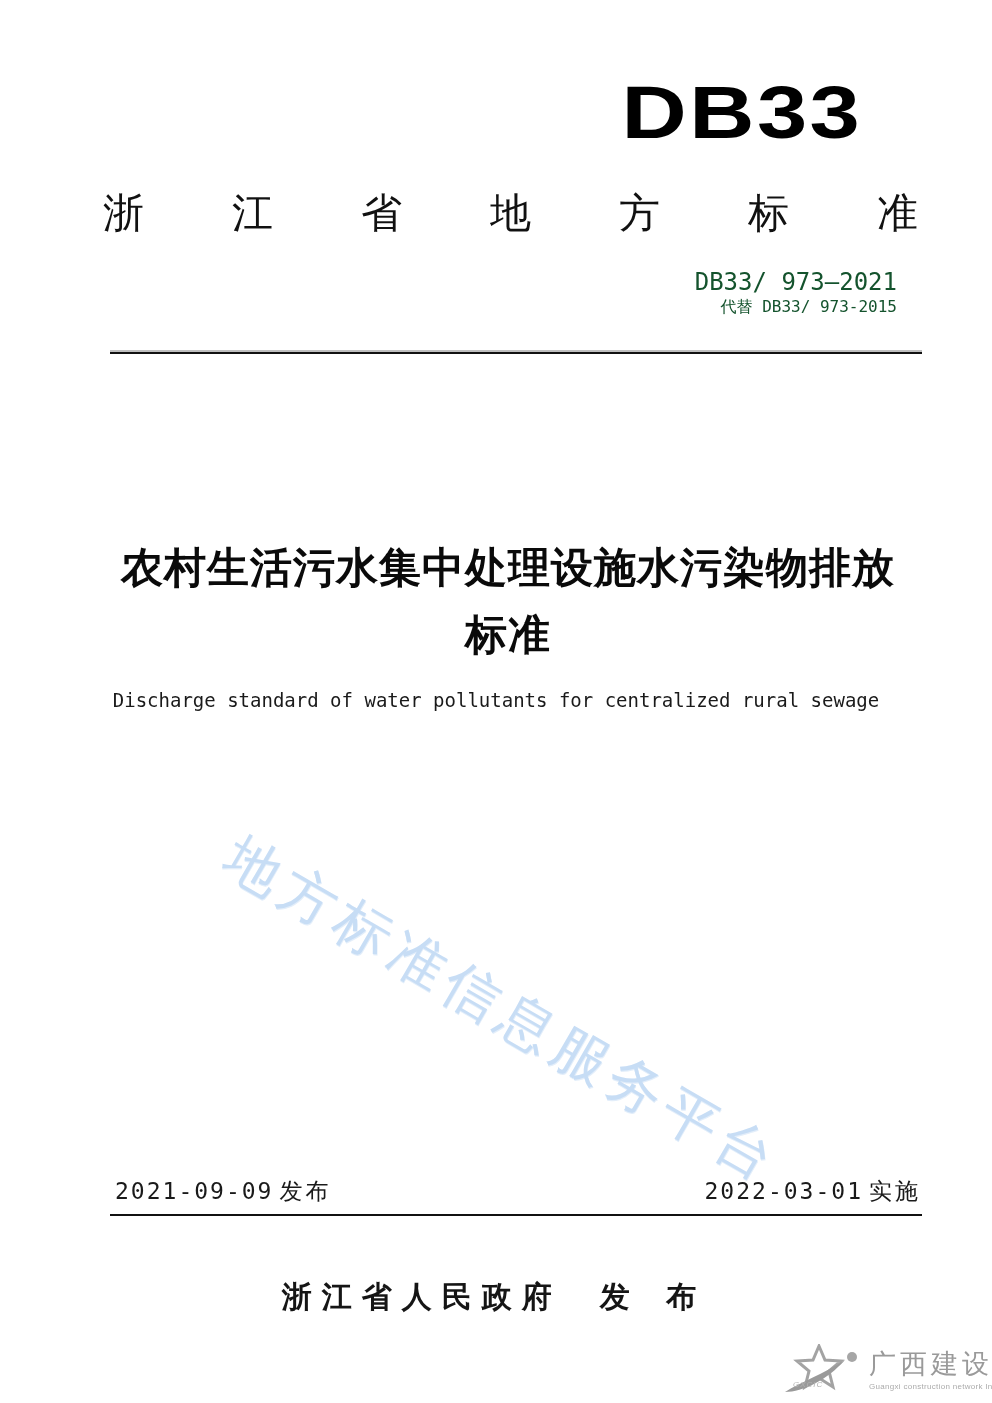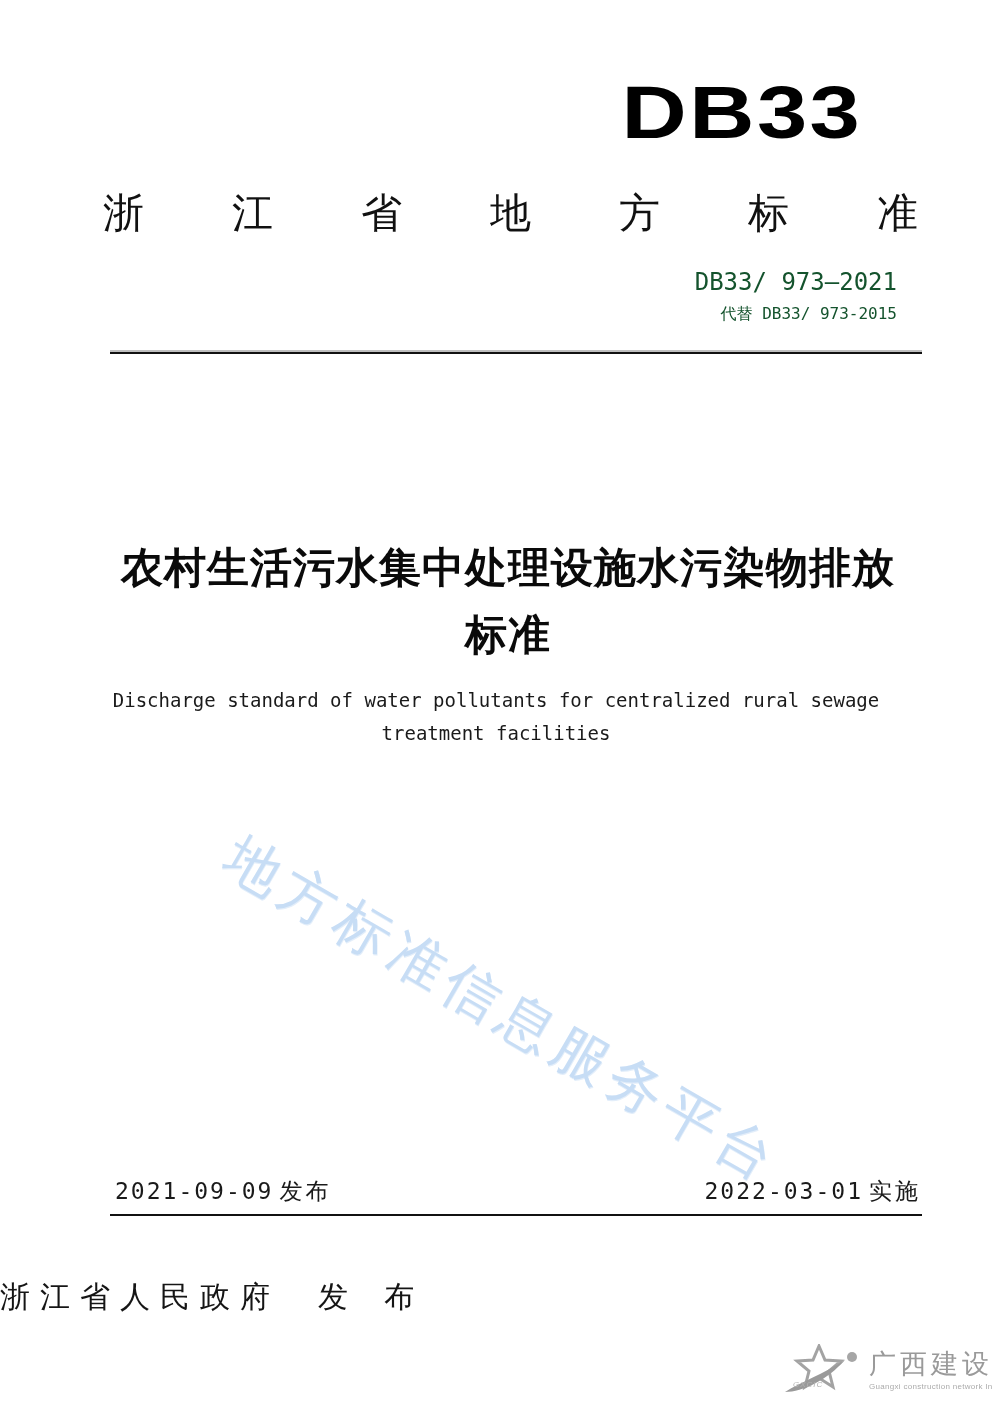--- a/index.html
+++ b/index.html
@@ -63,21 +63,20 @@
     color: #14532d;
   }
   .standard-code {
     font-family: "DejaVu Sans Mono", monospace;
     font-size: 24px;
     line-height: 1.2;
   }
   .replaces-note {
     font-family: "DejaVu Sans Mono", monospace;
     font-size: 16px;
-    margin-top: 7px;
     line-height: 1.2;
     text-align: right;
   }
 
   .rule {
     position: absolute;
     left: 110px;
     width: 812px;
     height: 2px;
     background: #111111;
@@ -144,23 +143,23 @@
   }
   .date-cell { white-space: nowrap; }
   .date-label { font-family: "Liberation Sans", sans-serif; margin-left: 6px; letter-spacing: 3px; }
 
   
   .publisher-row {
     position: absolute;
     left: 0;
     top: 1277px;
     width: 100%;
-    text-align: left;
+    text-align: center;
     font-size: 30px;
-    font-weight: normal;
+    font-weight: bold;
     letter-spacing: 10px;
     color: #151515;
     white-space: nowrap;
   }
   .publisher-action { margin-left: 38px; letter-spacing: 14px; }
 
   
   .site-logo {
     position: absolute;
     left: 779px;
@@ -222,21 +221,20 @@
 
   <div class="rule rule-top"></div>
 
   <div class="title-cn">
     <div>农村生活污水集中处理设施水污染物排放</div>
     <div>标准</div>
   </div>
 
   <div class="title-en">
     <div>Discharge standard of water pollutants for centralized rural sewage</div>
-    <div>treatment facilities</div>
   </div>
 
   <div class="watermark" style="color: rgb(199, 221, 245);">地方标准信息服务平台</div>
 
   <div class="dates-row">
     <div class="date-cell">
       <span>2021-09-09</span><span class="date-label">发布</span>
     </div>
     <div class="date-cell">
       <span>2022-03-01</span><span class="date-label">实施</span>

